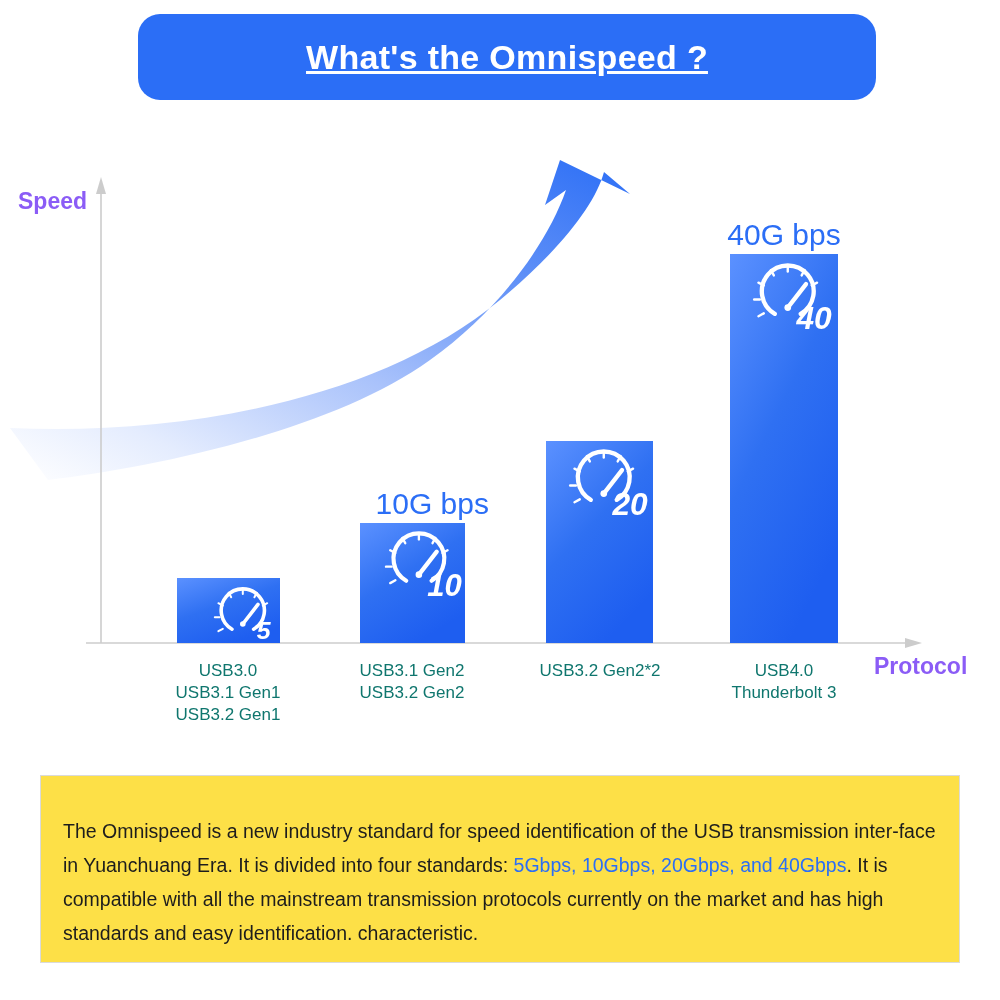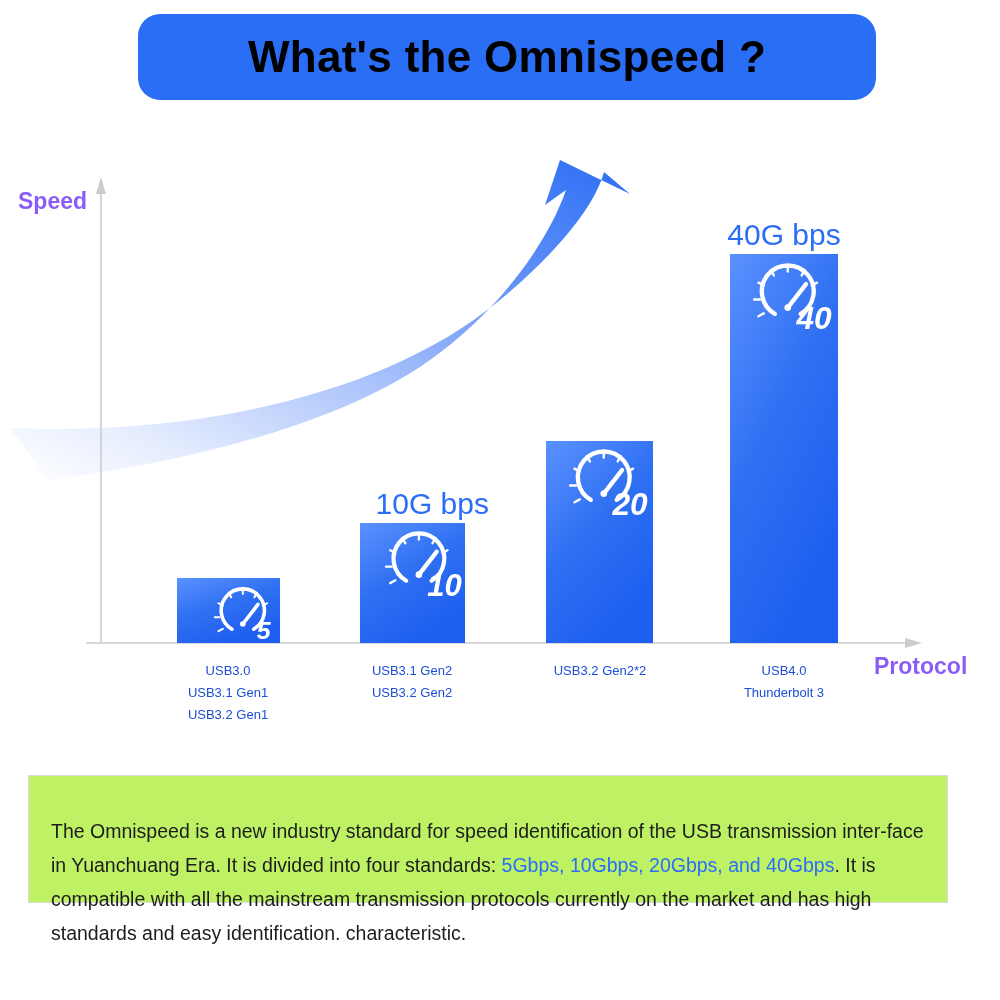--- a/index.html
+++ b/index.html
@@ -23,26 +23,27 @@
     top: 14px;
     width: 738px;
     height: 86px;
     background: #2b6ef6;
     border-radius: 22px;
     display: flex;
     align-items: center;
     justify-content: center;
   }
   #header-title {
-    color: #000000;
-    font-size: 44px;
+    color: #ffffff;
+    font-size: 34px;
     font-weight: 700;
     letter-spacing: 0.3px;
     white-space: nowrap;
     line-height: 1;
+    text-decoration: underline;
   }
 
   
   #chart {
     position: absolute;
     left: 0;
     top: 150px;
     width: 1000px;
     height: 610px;
   }
@@ -64,37 +65,37 @@
   .bar-value {
     position: absolute;
     color: #2b6ef6;
     font-size: 30px;
     font-weight: 400;
     white-space: nowrap;
     text-align: center;
   }
   .cat-label {
     position: absolute;
-    color: #1d4ed8;
-    font-size: 13px;
+    color: #0f766e;
+    font-size: 17px;
     line-height: 22px;
     text-align: center;
     white-space: nowrap;
   }
 
   
   #description-box {
     position: absolute;
-    left: 28px;
+    left: 40px;
     top: 775px;
     width: 920px;
-    height: 128px;
+    height: 188px;
     border: 1px solid #dadada;
     box-sizing: border-box;
-    background: #bef264;
+    background: #fde047;
   }
   #description-text {
     position: absolute;
     left: 22px;
     top: 18px;
     width: 878px;
     font-size: 19.5px;
     line-height: 34px;
     color: #1d1d1d;
     text-align: left;

